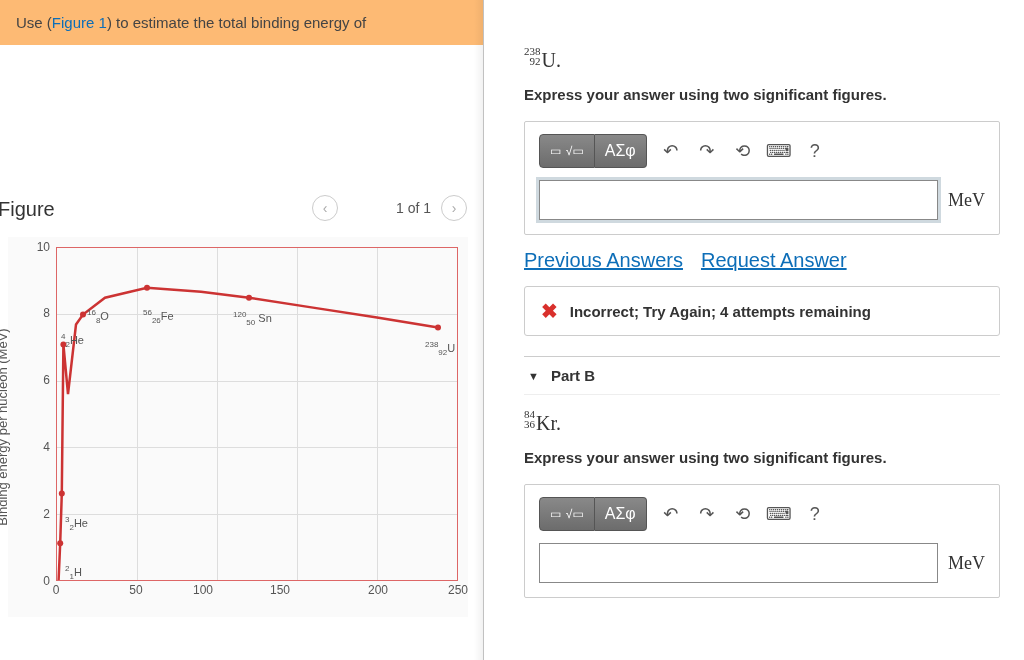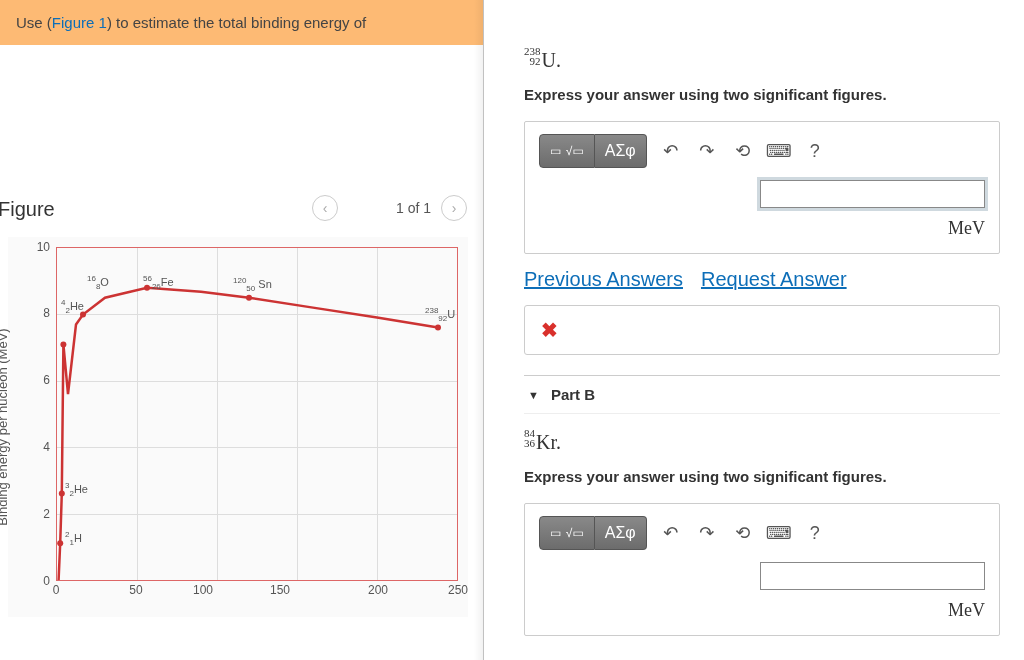--- a/index.html
+++ b/index.html
@@ -73,21 +73,21 @@
     position: absolute;
     left: 48px; right: 10px; top: 10px; bottom: 36px;
     border: 1px solid #d66;
   }
   .gridline { position: absolute; background: #ddd; }
   .gridline.h { left: 0; right: 0; height: 1px; }
   .gridline.v { top: 0; bottom: 0; width: 1px; }
   .ytick { position: absolute; left: 28px; font-size: 12px; color: #555; transform: translateY(-50%); text-align: right; width: 14px;}
   .xtick { position: absolute; bottom: 20px; font-size: 12px; color: #555; transform: translateX(-50%);}
   svg.curve { position: absolute; left: 0; top: 0; width: 100%; height: 100%; overflow: visible;}
-  .point-label { position: absolute; font-size: 11px; color: #555; white-space: nowrap;}
+  .point-label { position: absolute; font-size: 11px; color: #555; white-space: nowrap; margin-top: 34px;}
   .point-label sup { font-size: 8px; vertical-align: super;}
   .point-label sub { font-size: 8px; vertical-align: sub;}
 
   
   .isotope { font-family: "Times New Roman", serif; font-size: 18px; margin-top: 46px; }
   .isotope .iso-scripts { display: inline-block; font-size: 11px; line-height: 10px; vertical-align: 2px; text-align: right; margin-right: 1px;}
   .instruction { font-weight: bold; margin: 14px 0 18px; font-size: 15px; }
   .answer-box {
     border: 1px solid #ccc; border-radius: 2px;
     padding: 12px 14px 14px; margin-bottom: 14px;
@@ -97,21 +97,21 @@
   .eq-btn-group { display: flex; }
   .eq-btn {
     height: 34px; min-width: 46px; padding: 0 10px;
     background: linear-gradient(#898989, #6c6c6c);
     border: 1px solid #555; color: #fff; font-size: 16px;
     display: flex; align-items: center; justify-content: center;
   }
   .eq-btn:first-child { border-radius: 4px 0 0 4px; }
   .eq-btn:last-child { border-radius: 0 4px 4px 0; border-left: none;}
   .tool-icon { width: 24px; height: 24px; color: #555; display:flex;align-items:center;justify-content:center;font-size:18px;}
-  .answer-row { display: flex; align-items: flex-end; gap: 10px; flex-direction: column; }
+  .answer-row { display: flex; align-items: center; gap: 10px; }
   .answer-input {
     flex: 1; height: 40px; border: 1px solid #888;
     box-shadow: 0 0 0 3px #cfd9df; padding: 4px 8px; font-size: 16px;
     outline: none;
   }
   .unit { font-family: "Times New Roman", serif; font-size: 18px; }
   .submit-row { display: flex; align-items: center; gap: 18px; margin-bottom: 14px;}
   .submit-btn {
     background: #36a0ce; color: #fff; border: 1px solid #2a87ad;
     padding: 8px 18px; font-size: 15px; border-radius: 3px;
@@ -227,20 +227,21 @@
     </div>
   </div>
 
   <div class="submit-row">
     <a href="#" class="link2">Previous Answers</a>
     <a href="#" class="link2">Request Answer</a>
   </div>
 
   <div class="feedback-box">
     <span class="feedback-x">✖</span>
+    <span>Incorrect; Try Again; 4 attempts remaining</span>
   </div>
 
   <div class="part-header">
     <span class="part-caret">▼</span>
     <span>Part B</span>
   </div>
 
   <div class="isotope" style="margin-top:13px">
     <span class="iso-scripts"><span>84</span><br><span>36</span></span><span style="font-size:20px">Kr.</span>
   </div>

